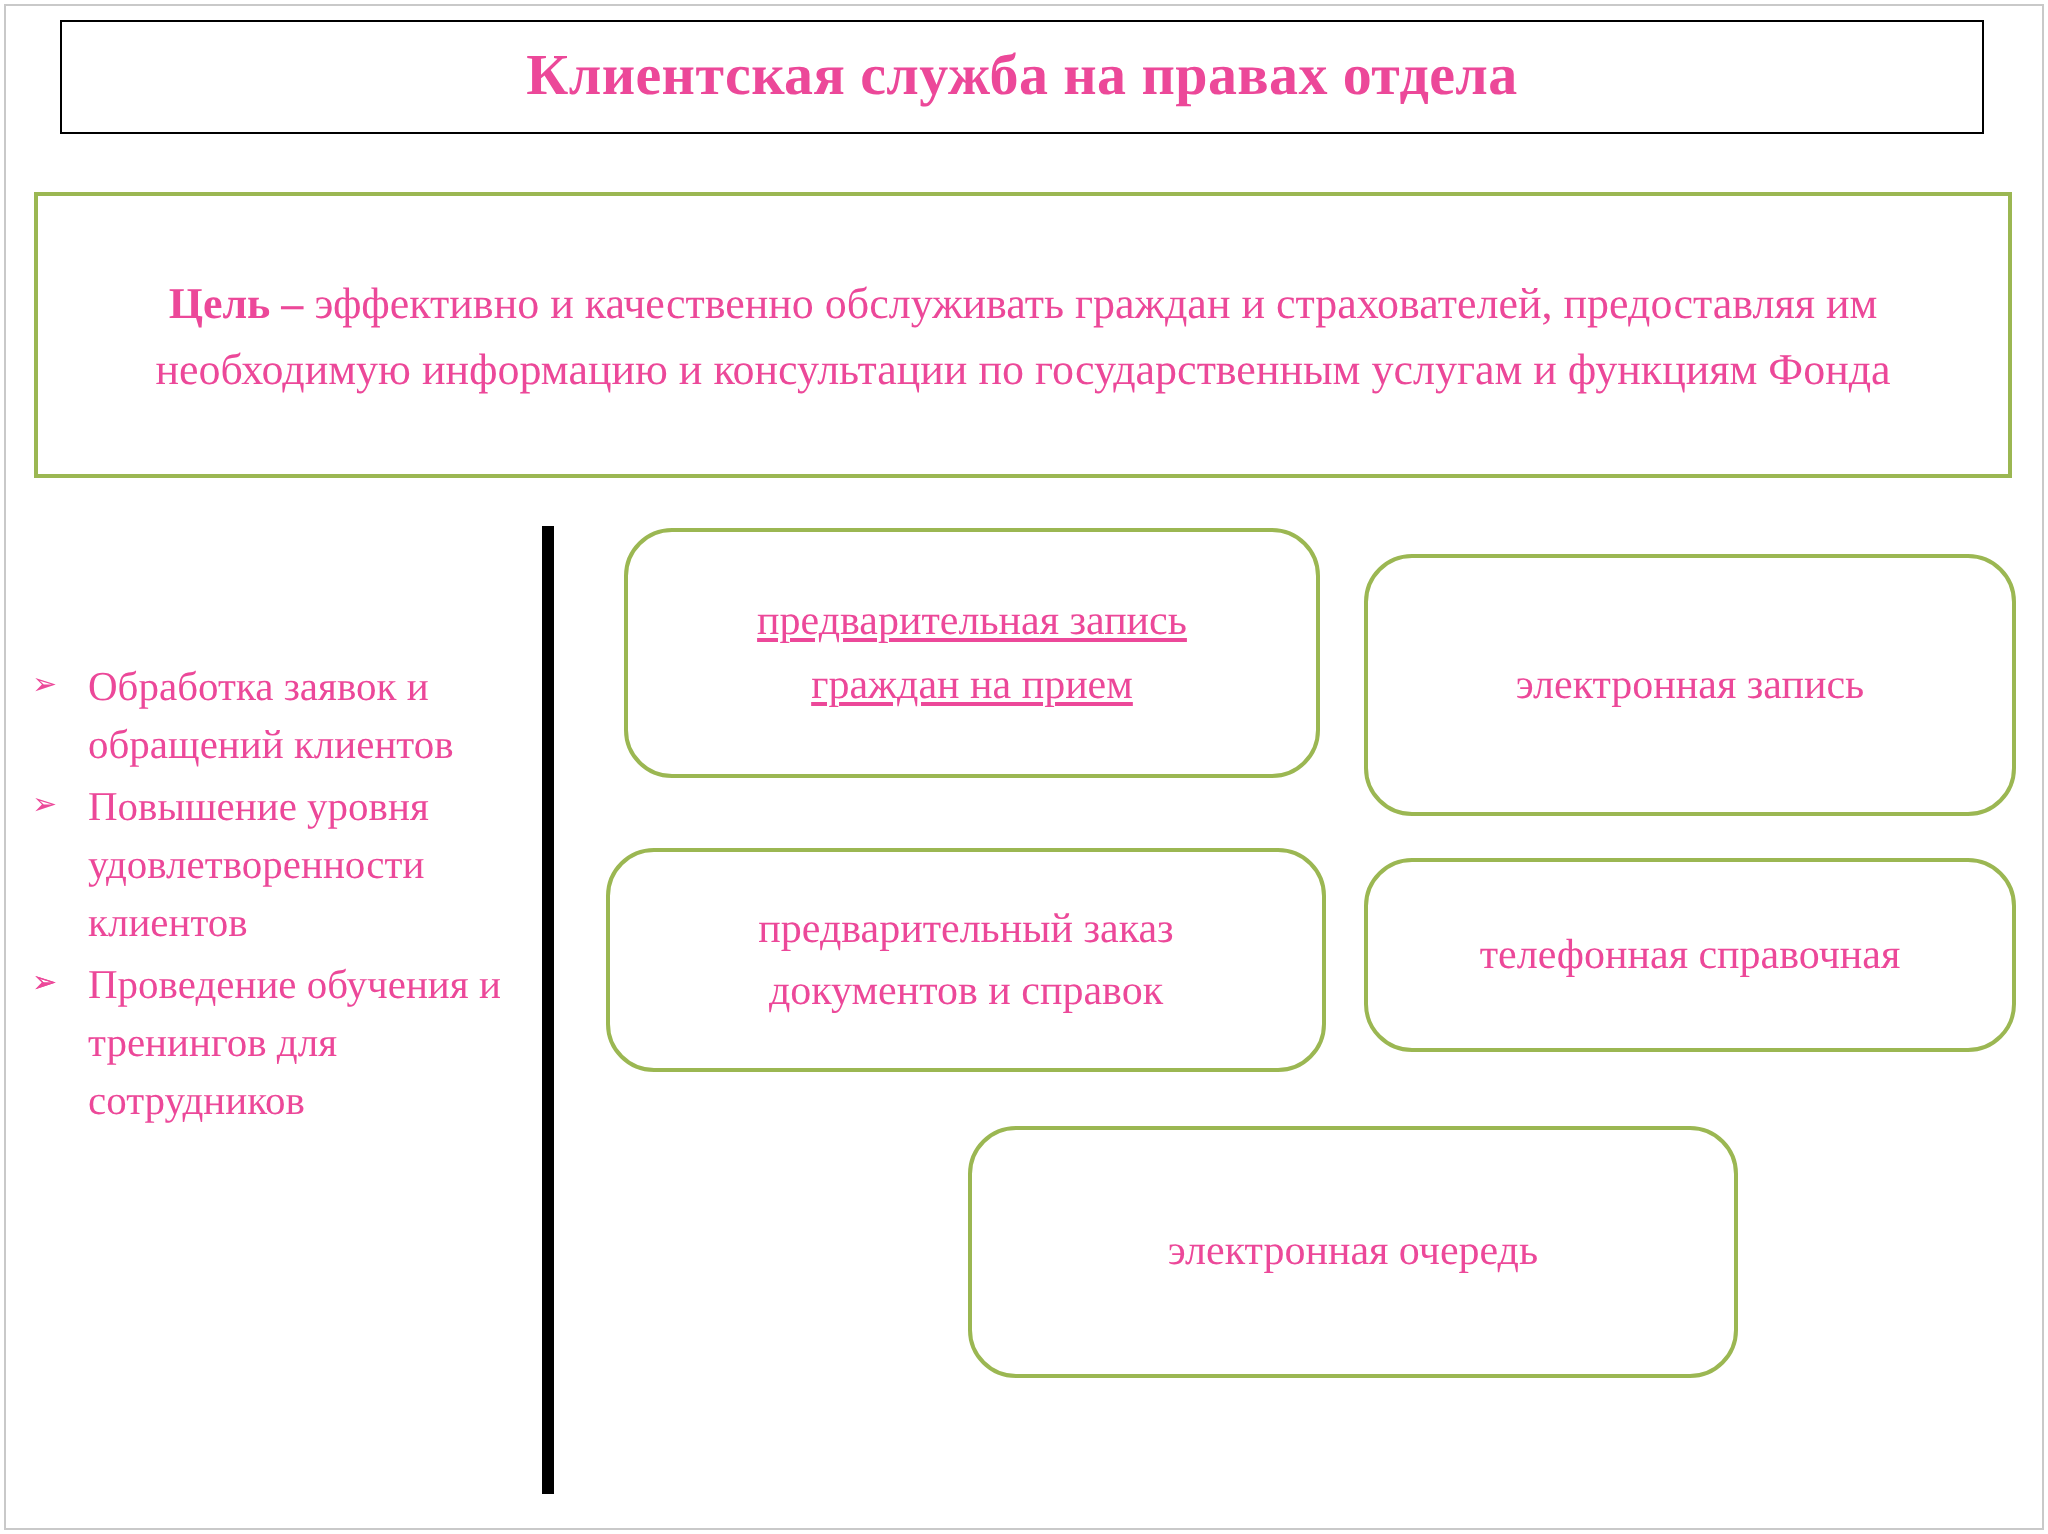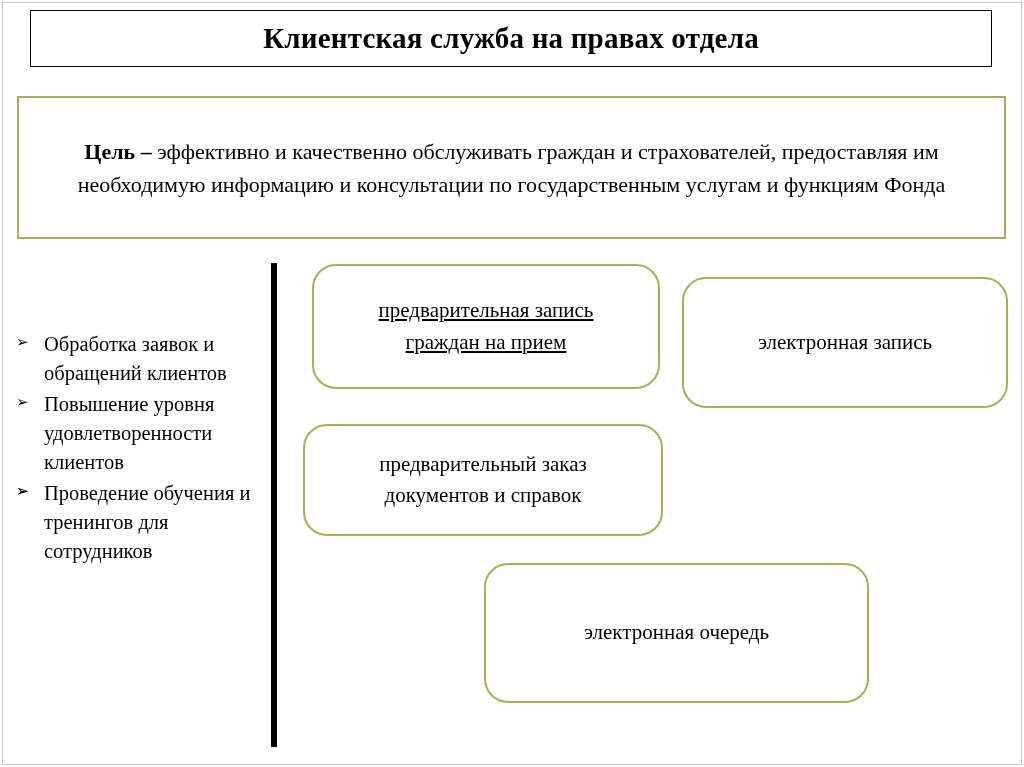--- a/index.html
+++ b/index.html
@@ -3,21 +3,21 @@
 <meta charset="utf-8">
 <style>
   * { box-sizing: border-box; }
   html, body { margin: 0; padding: 0; background: #ffffff; }
   .slide {
     position: relative;
     width: 1024px;
     height: 767px;
     background: #ffffff;
     font-family: "Liberation Serif", "DejaVu Serif", serif;
-    color: #000000;
+    color: #ec4899;
     overflow: hidden;
   }
   .frame {
     position: absolute;
     inset: 2px;
     border: 1px solid #c9c9c9;
     pointer-events: none;
   }
   .title-box {
     position: absolute;
@@ -85,21 +85,21 @@
     text-align: center;
     font-size: 21px;
     line-height: 1.5;
     padding: 0 28px;
     background: #ffffff;
   }
   #svc-1 { left: 312px; top: 264px; width: 348px; height: 125px; text-decoration: underline; }
   #svc-2 { left: 682px; top: 277px; width: 326px; height: 131px; }
   #svc-3 { left: 303px; top: 424px; width: 360px; height: 112px; }
   #svc-4 { left: 682px; top: 429px; width: 326px; height:  97px; }
-  #svc-5 { left: 484px; top: 563px; width: 385px; height: 140px; }
+  #svc-5 { left: 484px; top: 563px; width: 385px; height: 126px; }
 </style>
 </head>
 <body>
 
 <div class="slide">
   <div class="frame"></div>
 
   <div class="title-box">
     <h1 class="page-title">Клиентская служба на правах отдела</h1>
   </div>
@@ -131,16 +131,19 @@
 
   <div class="service-box" id="svc-1">
     <span>предварительная запись граждан на прием</span>
   </div>
   <div class="service-box" id="svc-2">
     <span>электронная запись</span>
   </div>
   <div class="service-box" id="svc-3">
     <span>предварительный заказ документов и справок</span>
   </div>
+  <div class="service-box" id="svc-4">
+    <span>телефонная справочная</span>
+  </div>
   <div class="service-box" id="svc-5">
     <span>электронная очередь</span>
   </div>
 </div>
 
 </body></html>

